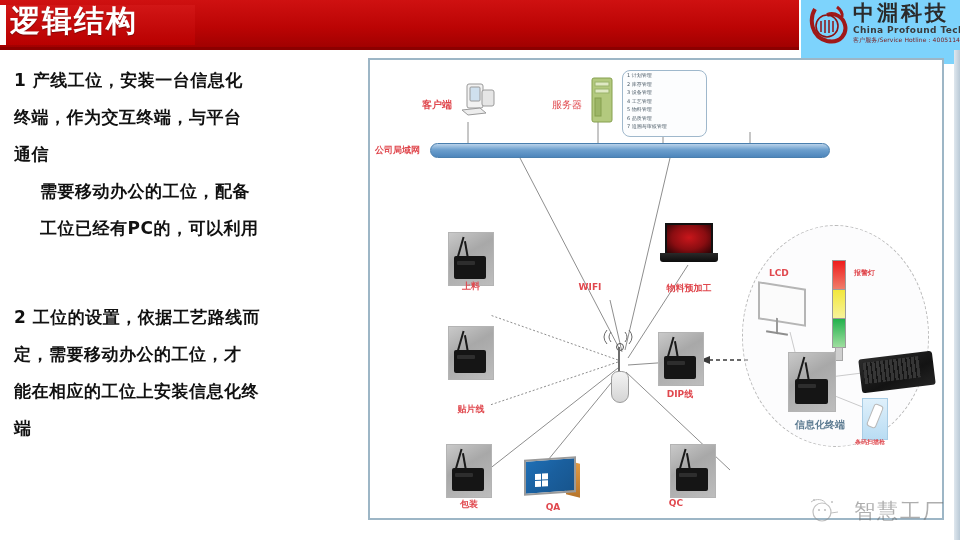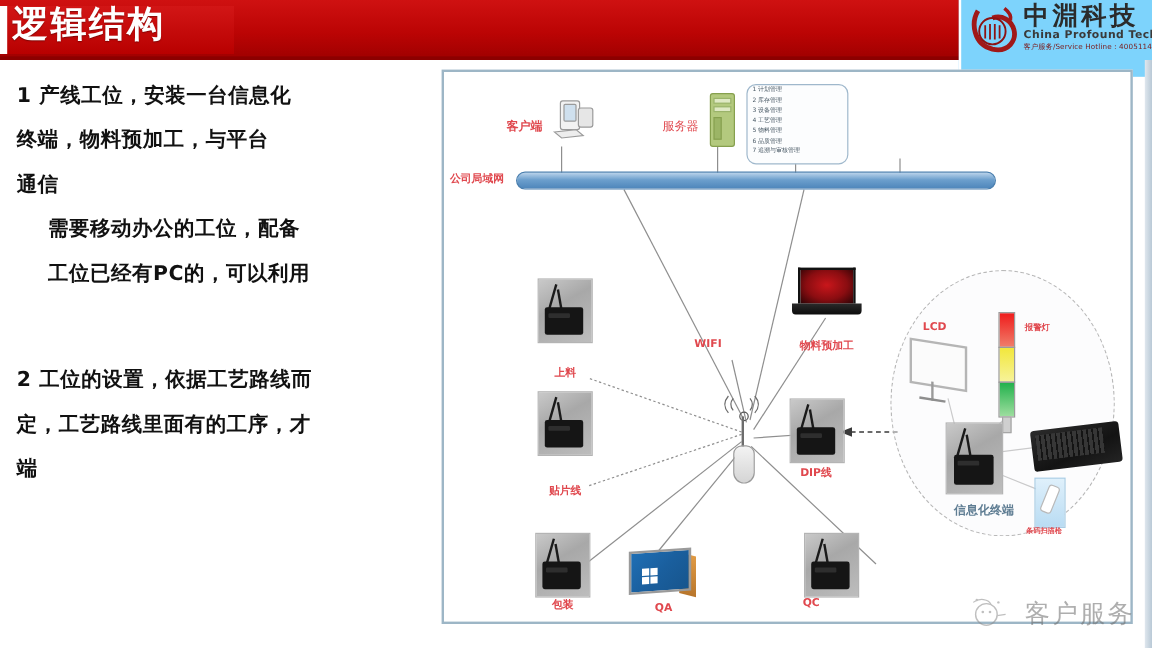--- a/index.html
+++ b/index.html
@@ -313,29 +313,30 @@
     <div id="logo-cn">中淵科技</div>
     <div id="logo-en">China Profound Technology</div>
     <div id="logo-hotline">客户服务/Service Hotline：4005114174</div>
   </div>
 </div>
 
 <div id="left-text">
 
   <div class="para" id="para1">
     <span class="ln">1 产线工位，安装一台信息化</span>
-    <span class="ln">终端，物料预加工，与平台</span>
+    <span class="ln">终端，作为交互终端，与平台</span>
     <span class="ln">通信</span>
     <span class="ln indent">需要移动办公的工位，配备</span>
     <span class="ln indent">工位已经有PC的，可以利用</span>
   </div>
 
   <div class="para" id="para2">
     <span class="ln">2 工位的设置，依据工艺路线而</span>
-    <span class="ln">定，工艺路线里面有的工序，才</span>
+    <span class="ln">定，需要移动办公的工位，才</span>
+    <span class="ln">能在相应的工位上安装信息化终</span>
     <span class="ln">端</span>
   </div>
 
 </div>
 
 <div id="diagram">
 <div id="diagram-inner">
 
   <svg width="576" height="462" style="position:absolute;left:0;top:0;">
     <g stroke="#8e8e8e" stroke-width="1" fill="none">
@@ -401,21 +402,21 @@
     <div class="menu-item">5 物料管理</div>
     <div class="menu-item">6 品质管理</div>
     <div class="menu-item">7 追溯与审核管理</div>
   </div>
 
   <div class="dev-tile" style="left:78px;top:172px;width:44px;height:52px;">
     <span class="dev-ant"></span>
     <span class="dev-ant2"></span>
     <span class="dev-body"></span>
   </div>
-  <div class="node-label" style="left:82px;top:244px;width:38px;">上料</div>
+  <div class="node-label" style="left:82px;top:220px;width:38px;">上料</div>
 
   <div class="dev-tile" style="left:78px;top:266px;width:44px;height:52px;">
     <span class="dev-ant"></span>
     <span class="dev-ant2"></span>
     <span class="dev-body"></span>
   </div>
   <div class="node-label" style="left:76px;top:322px;width:50px;margin-top:21px;">贴片线</div>
 
   <div class="dev-tile" style="left:76px;top:384px;width:44px;height:52px;">
     <span class="dev-ant"></span>
@@ -506,14 +507,14 @@
 <div id="watermark">
   <svg width="40" height="30" viewBox="0 0 40 30">
     <path d="M3 6 C8 2 16 3 18 8" fill="none" stroke="#8c8c8c" stroke-width="1"></path>
     <circle cx="14" cy="16" r="9" fill="none" stroke="#8c8c8c" stroke-width="1.2"></circle>
     <circle cx="11" cy="14" r="1.1" fill="#8c8c8c"></circle>
     <circle cx="17" cy="14" r="1.1" fill="#8c8c8c"></circle>
     <path d="M23 17 L30 16" stroke="#8c8c8c" stroke-width="1" fill="none"></path>
     <circle cx="6" cy="4" r="1" fill="#8c8c8c"></circle>
     <circle cx="24" cy="6" r="1" fill="#8c8c8c"></circle>
   </svg>
-  <div id="wm-text">客户服务</div>
+  <div id="wm-text">智慧工厂</div>
 </div>
 
 </body></html>

